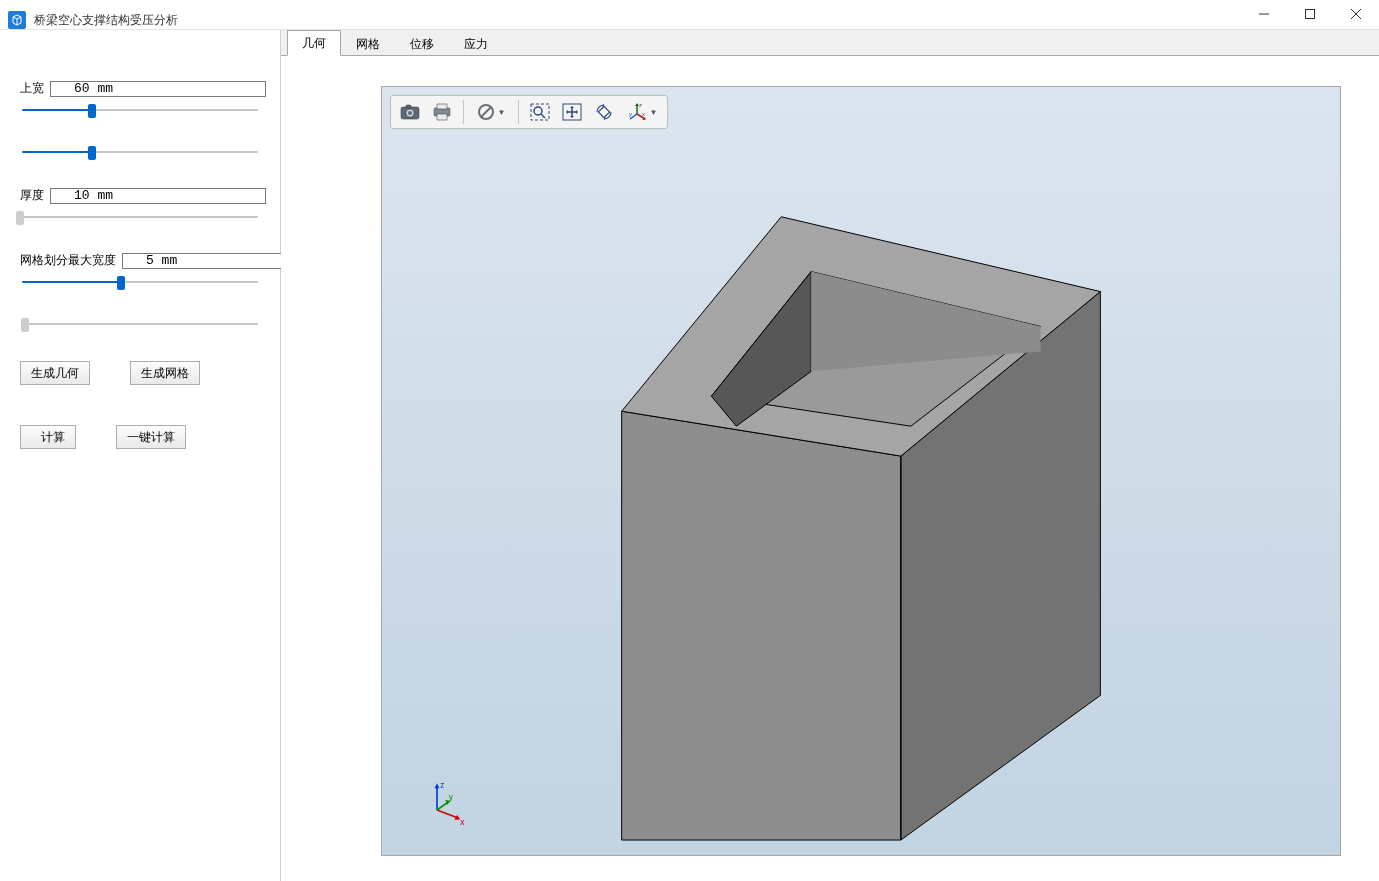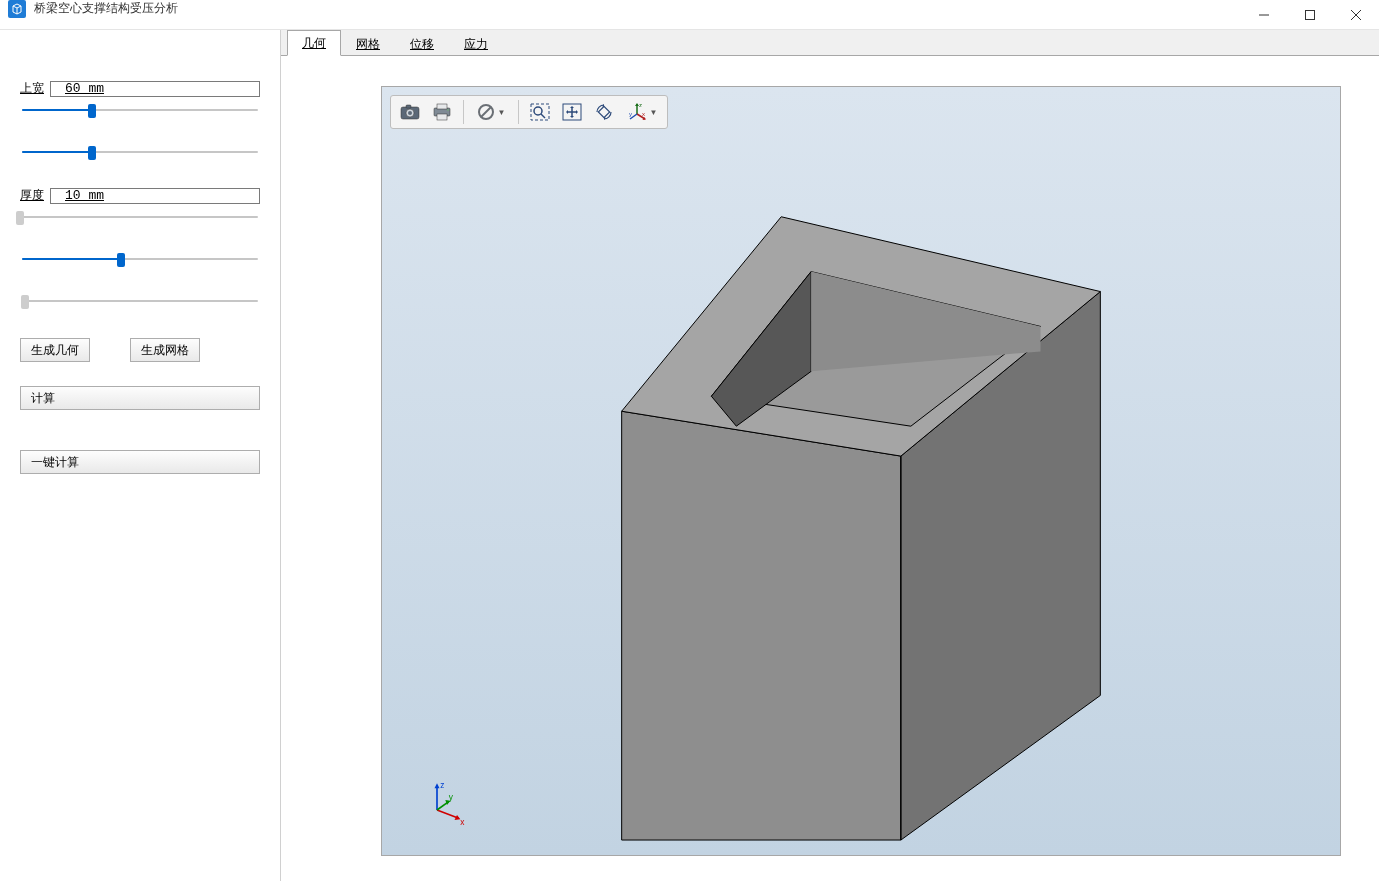--- a/index.html
+++ b/index.html
@@ -10,21 +10,21 @@
     font-size: 12px;
     background: #ffffff;
     overflow: hidden;
     color: #000;
   }
   
   .titlebar {
     height: 30px;
     background: #ffffff;
     display: flex;
-    align-items: flex-start;
+    align-items: flex-end;
     border-bottom: 1px solid #e5e5e5;
   }
   .titlebar .app-icon {
     width: 18px; height: 18px;
     background: #1f7cd6;
     margin: 0 8px 0 8px;
     display: flex; align-items: center; justify-content: center;
     border-radius: 2px;
   }
   .titlebar .app-icon svg { display:block; }
@@ -54,38 +54,37 @@
   .content {
     flex: 1 1 auto;
     background: #f0f0f0;
     display: flex;
     flex-direction: column;
   }
 
   
   .param {
     margin-bottom: 28px;
-    text-decoration: underline;
   }
   .param-row {
     display: flex;
     align-items: center;
     margin-bottom: 6px;
   }
   .param-label {
     font-size: 12px;
     color: #000;
     margin-right: 6px;
     white-space: nowrap;
   }
   .param-input {
     flex: 1 1 auto;
     height: 16px;
     border: 1px solid #7a7a7a;
-    padding: 2px 14px;
+    padding: 2px 23px;
     font-family: "Courier New", monospace;
     font-size: 13px;
     background: #fff;
   }
   .slider-track {
     position: relative;
     height: 14px;
     margin-left: 0px;
     width: 100%;
   }
@@ -120,41 +119,40 @@
   }
   .btn {
     display: inline-block;
     padding: 2px 10px;
     min-height: 22px;
     border: 1px solid #adadad;
     background: linear-gradient(#fdfdfd,#e9e9e9);
     font-size: 12px;
     line-height: 18px;
     cursor: default;
-    text-align:left;
+    text-align:right;
   }
 
   
   .tabs {
     height: 26px;
     background: #f0f0f0;
     display: flex;
     align-items: flex-end;
     padding-left: 6px;
     border-bottom: 1px solid #a7a7a7;
   }
   .tab {
     padding: 4px 14px 3px 14px;
     font-size: 12px;
     color: #000;
     border: 1px solid transparent;
     border-bottom: none;
     position: relative;
     top: 1px;
-    text-decoration: underline;
   }
   .tab.active {
     background: #ffffff;
     border-color: #a7a7a7;
     border-bottom: 1px solid #ffffff;
   }
 
   
   .viewport-wrap {
     flex: 1 1 auto;
@@ -276,40 +274,44 @@
         <input class="param-input" value="10 mm" style="">
       </div>
       <div class="slider-track">
         <div class="slider-rail"></div>
         <div class="slider-fill" style="width: 0%;"></div>
         <div class="slider-thumb gray" style="left: 0%;"></div>
       </div>
     </div>
 
     <div class="param">
+      <div class="param-row">
+        <span class="param-label">网格划分最大宽度</span>
+        <input class="param-input" value="5 mm" style="">
+      </div>
       <div class="slider-track">
         <div class="slider-rail"></div>
         <div class="slider-fill" style="width: 42%;"></div>
         <div class="slider-thumb" style="left: 42%;"></div>
       </div>
     </div>
 
     <div class="param">
       <div class="slider-track">
         <div class="slider-rail"></div>
         <div class="slider-fill" style="width: 2%;"></div>
         <div class="slider-thumb gray" style="left: 2%;"></div>
       </div>
     </div>
 
     <div class="btn-row">
       <span class="btn">生成几何</span>
       <span class="btn">生成网格</span>
     </div>
-    <div class="btn-row" style="margin-top:24px;flex-direction:column;">
+    <div class="btn-row" style="margin-top:40px;">
       <span class="btn" style="min-width:56px">计算</span>
       <span class="btn">一键计算</span>
     </div>
 
   </div>
 
   <div class="content">
     <div class="tabs">
       <div class="tab active">几何</div>
       <div class="tab">网格</div>

